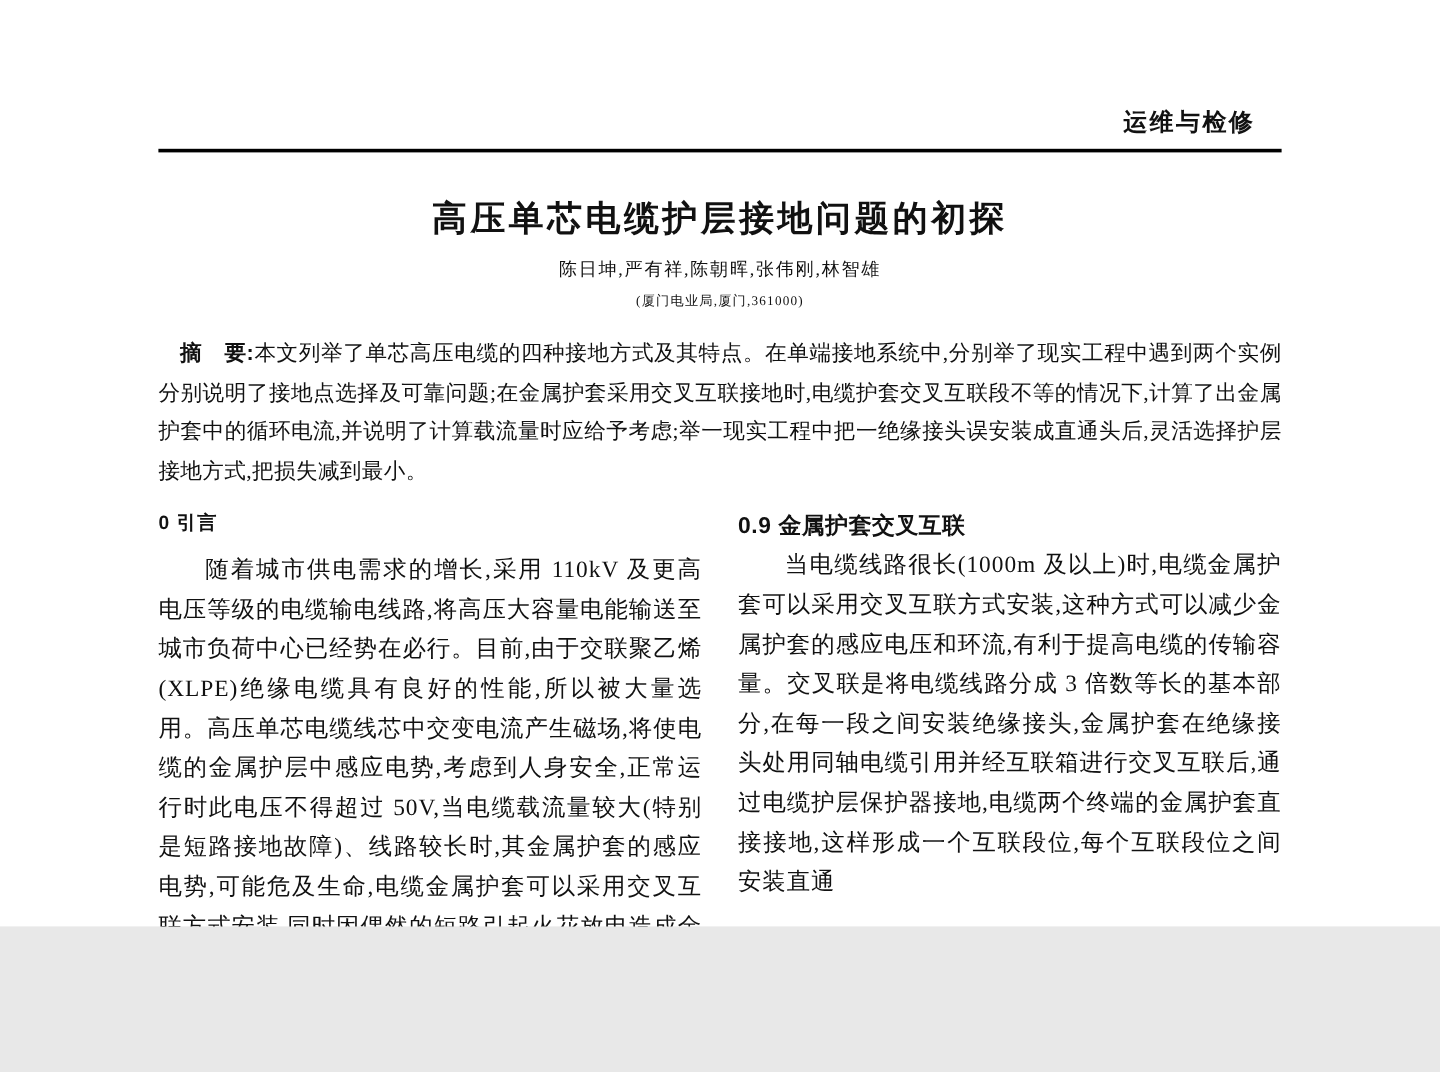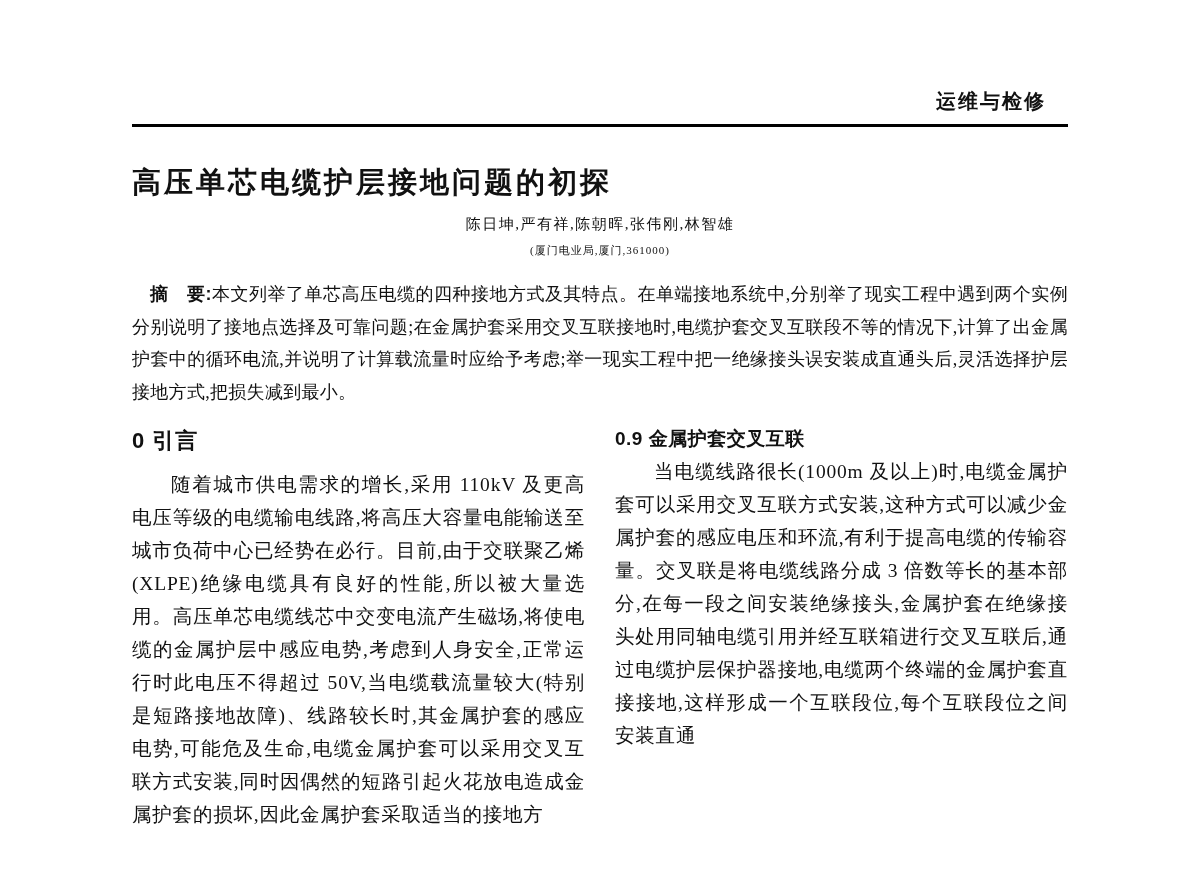--- a/index.html
+++ b/index.html
@@ -4,21 +4,21 @@
 <style>
   * { margin: 0; padding: 0; box-sizing: border-box; }
   html, body { background: #e8e8e8; }
   body {
     width: 1200px; height: 893px;
     font-family: "Liberation Serif", serif;
     color: #111;
   }
   .page {
     position: relative;
-    width: 1200px; height: 893px;
+    width: 1200px; height: 772px;
     background: #ffffff;
     overflow: hidden;
   }
   .content {
     position: absolute;
     left: 132px; top: 0;
     width: 936px;
   }
   .section-label {
     display: block;
@@ -30,21 +30,21 @@
     font-size: 20px;
     letter-spacing: 2px;
   }
   .header-rule {
     margin-top: 9px;
     height: 3px;
     background: #000;
   }
   .title {
     margin-top: 36px;
-    text-align: left;
+    text-align: center;
     font-family: "Liberation Sans", sans-serif;
     font-weight: 700;
     font-size: 29px;
     letter-spacing: 3px;
   }
   .authors {
     margin-top: 12px;
     text-align: center;
     font-size: 15px;
     letter-spacing: 1.5px;
@@ -76,21 +76,21 @@
   }
   .columns {
     display: flex;
     gap: 30px;
     margin-top: 14px;
   }
   .col { flex: 1 1 0; min-width: 0; }
   .h-num {
     font-family: "Liberation Sans", sans-serif;
     font-weight: 700;
-    font-size: 22px;
+    font-size: 16px;
     margin: 4px 0 12px 0;
     letter-spacing: 1px;
   }
   .h-sub {
     font-family: "Liberation Sans", sans-serif;
     font-weight: 700;
     font-size: 19px;
     line-height: 33px;
     margin: 0;
     letter-spacing: 0.5px;

